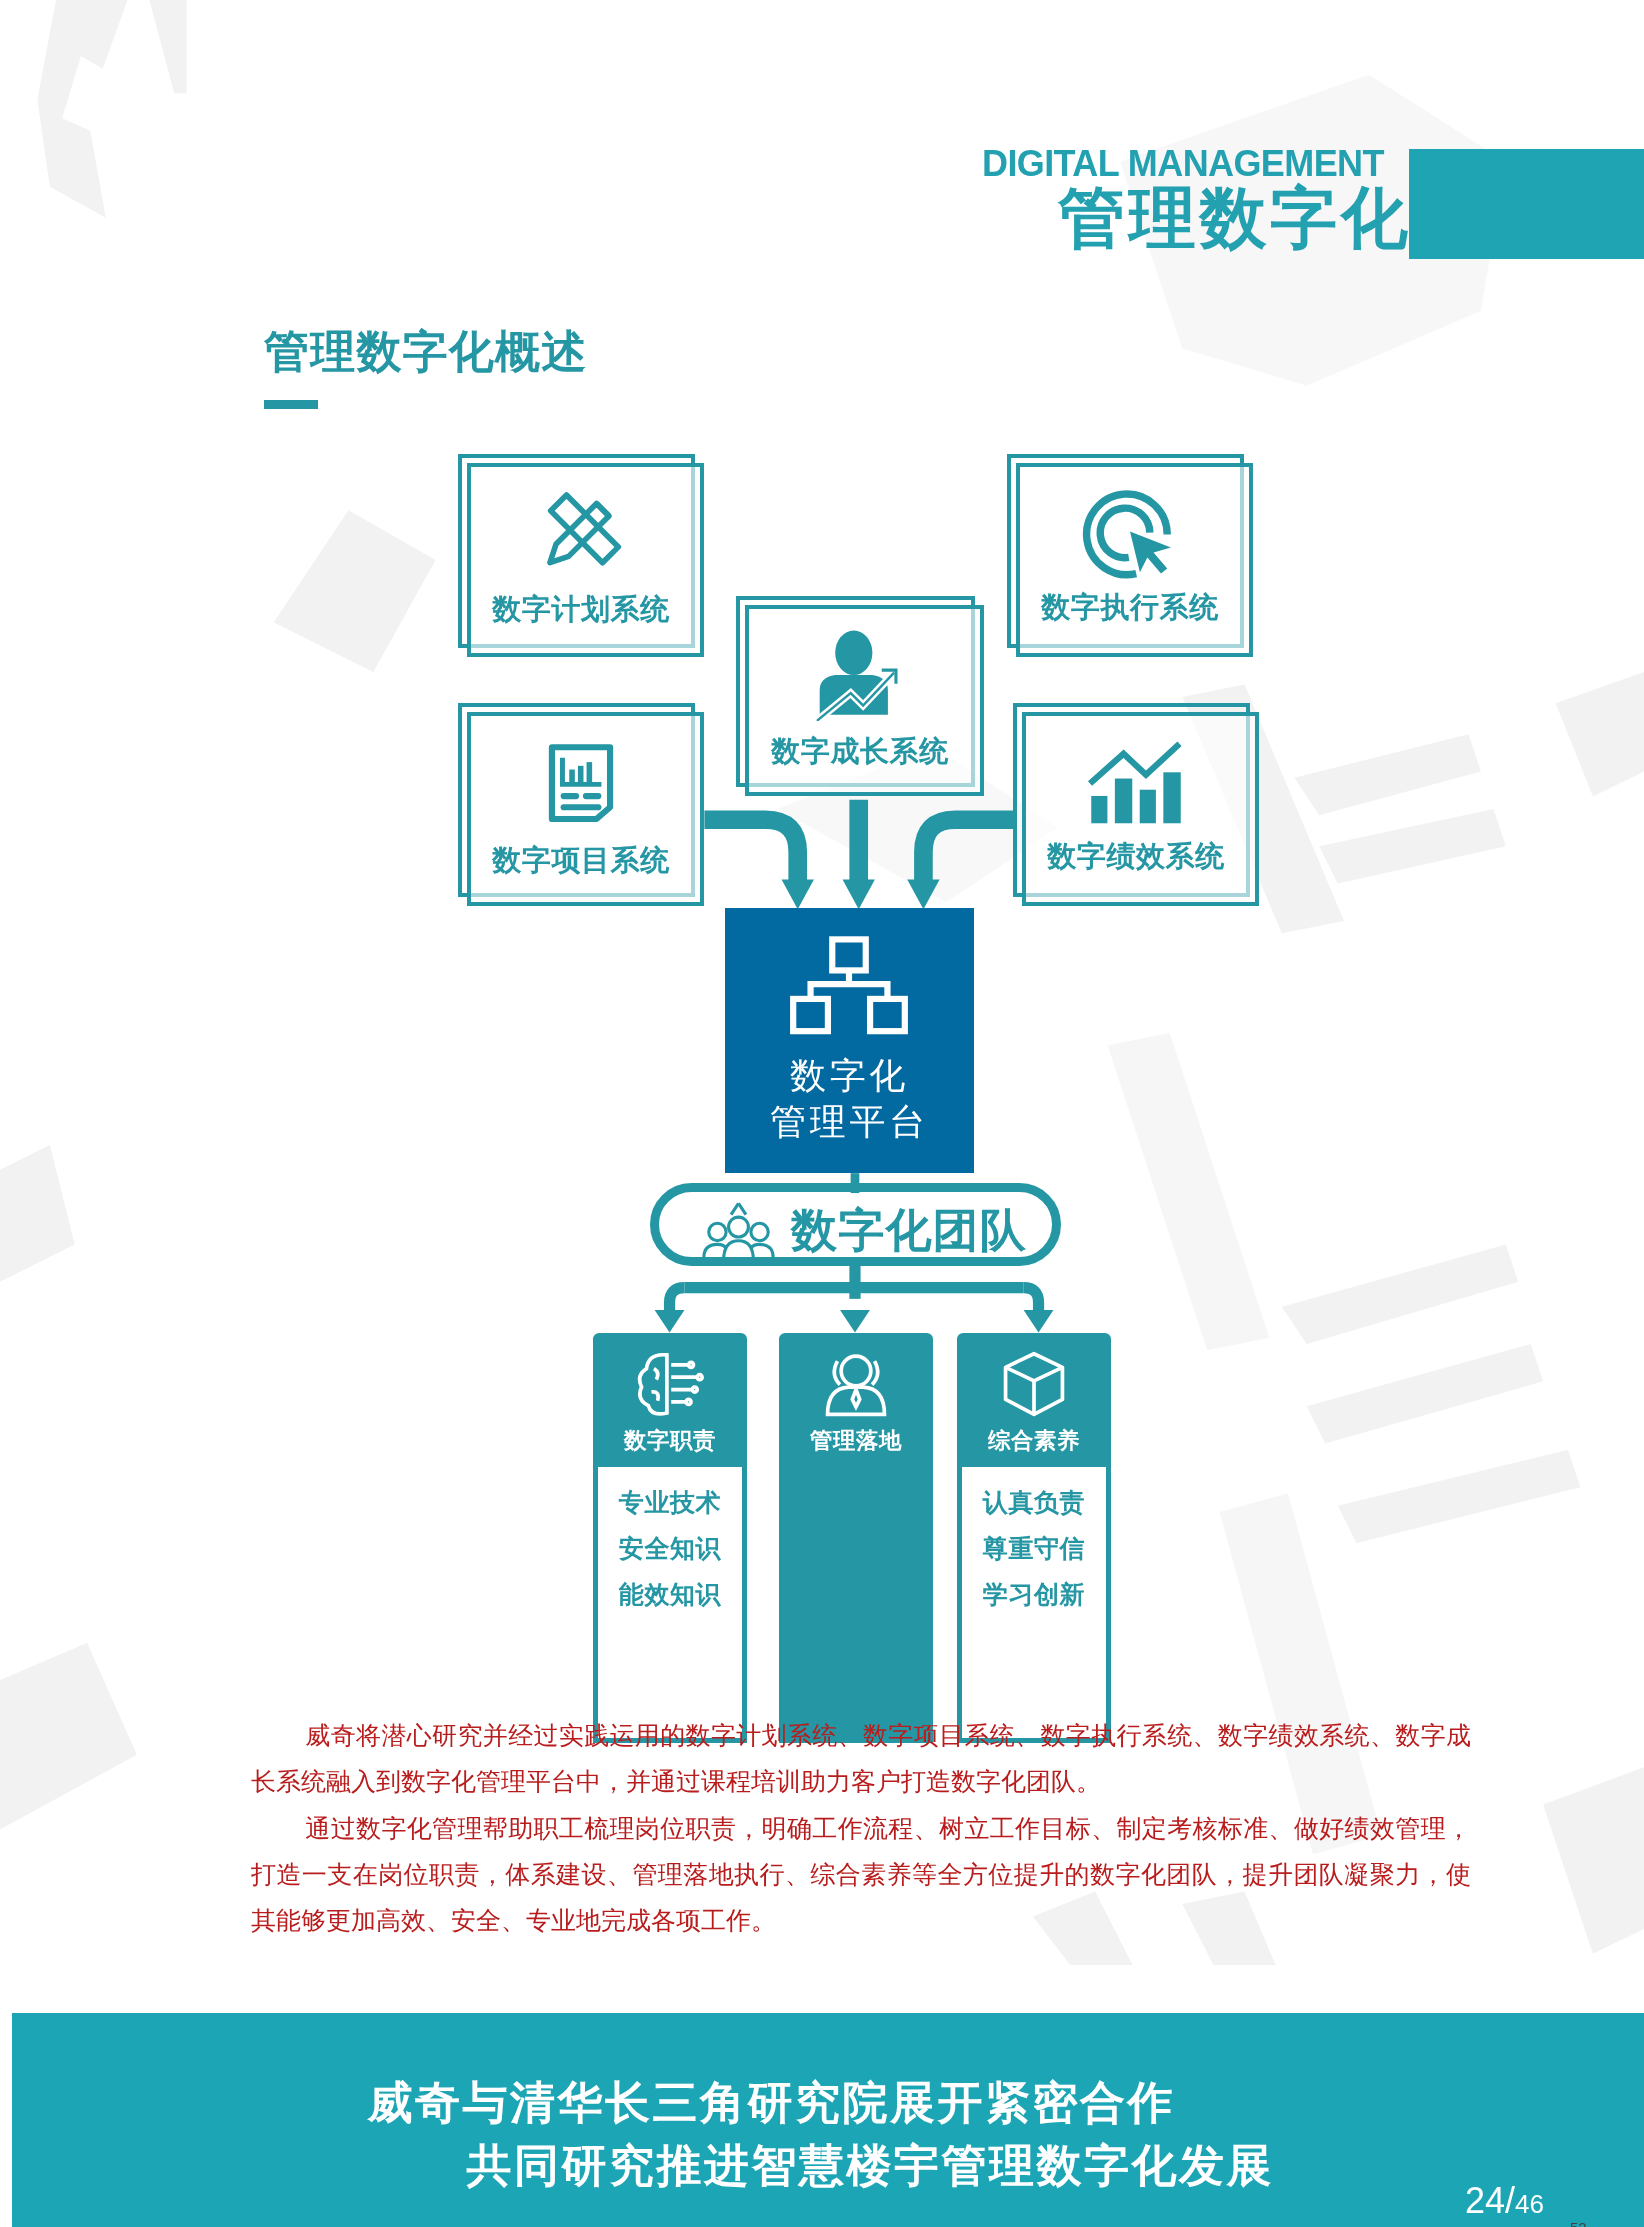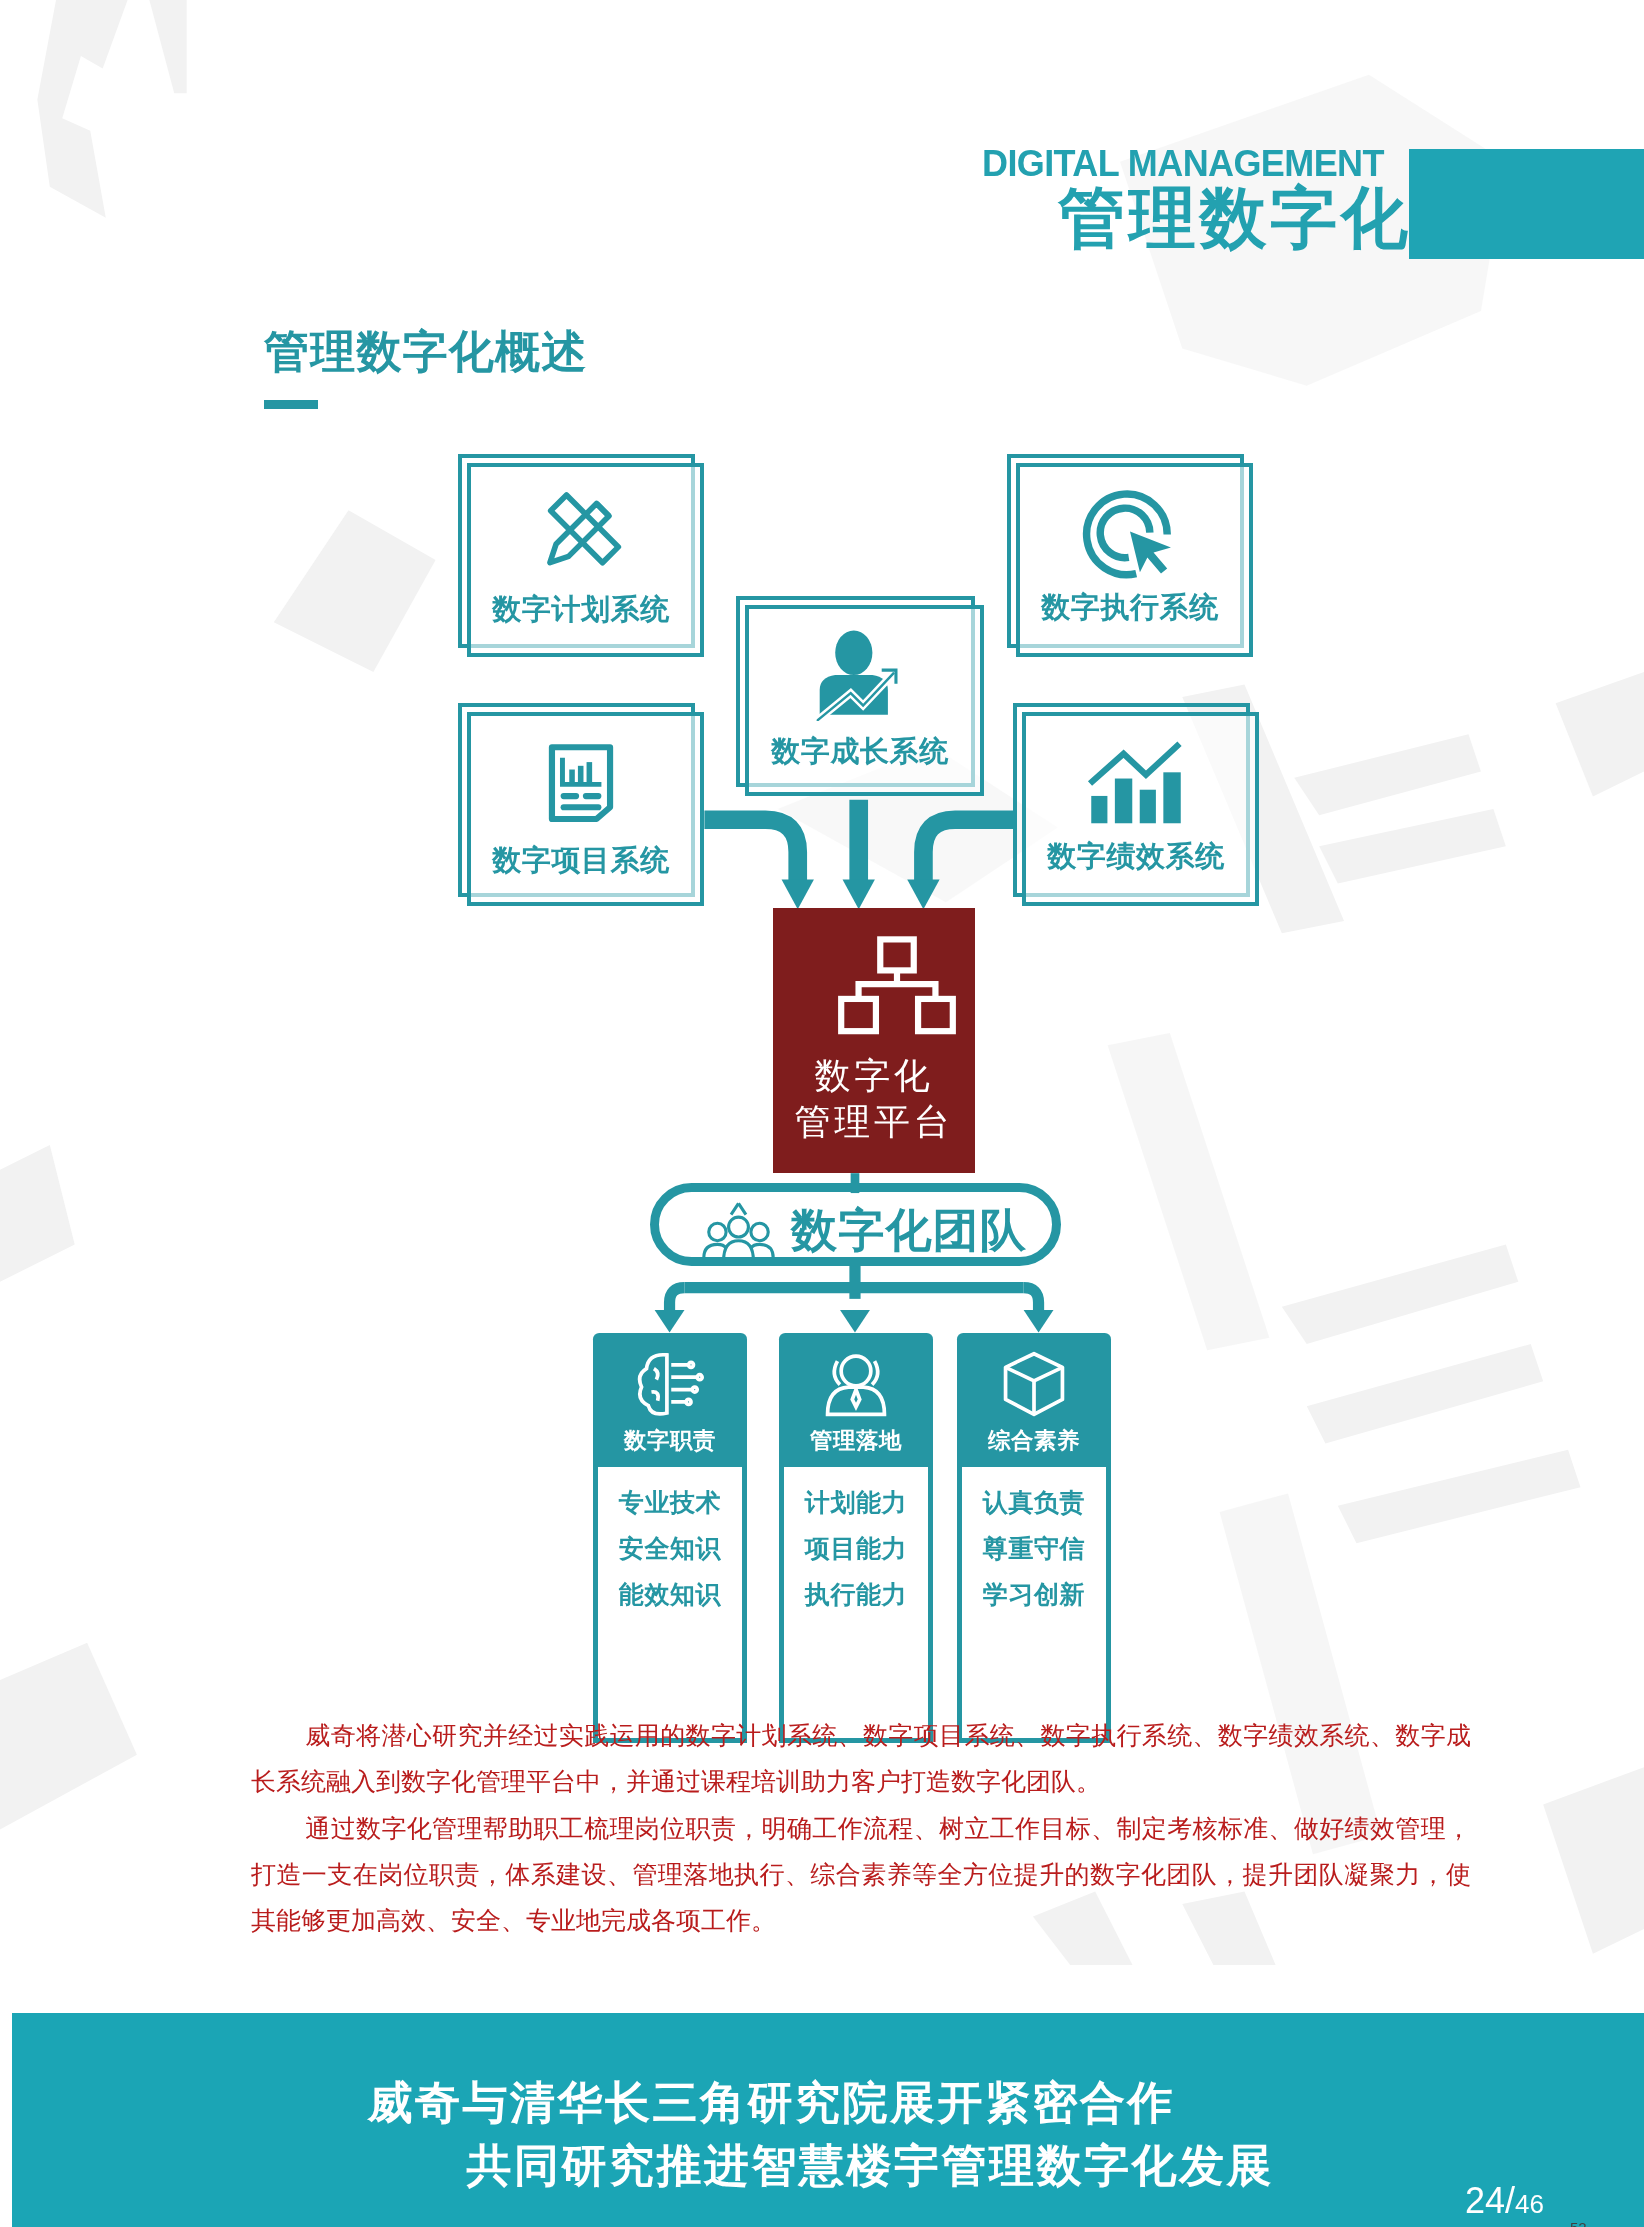--- a/index.html
+++ b/index.html
@@ -19,21 +19,21 @@
 
     
     .sys { position: absolute; }
     .sys .f1, .sys .f2 { position: absolute; border: 4.4px solid #2596a3; background: transparent; }
     .sys .f1 { left: 0; top: 0; right: 8.7px; bottom: 8.7px; }
     .sys .f2 { left: 8.7px; top: 8.7px; right: 0; bottom: 0; background: rgba(255,255,255,0.6); }
     .sys .icon { position: absolute; left: 50%; transform: translateX(-50%); }
     .sys .label { position: absolute; left: 0; right: 0; text-align: center; font-weight: bold; font-size: 29px; color: #2596a3; letter-spacing: 0.6px; }
 
     
-    .platform { position: absolute; left: 773px; top: 860px; width: 202px; height: 265px; background: #7f1d1d; }
+    .platform { position: absolute; left: 725px; top: 860px; width: 249px; height: 265px; background: #0369a1; }
     .platform .icon { position: absolute; left: 62px; top: 25px; }
     .platform .l1, .platform .l2 { position: absolute; left: 0; right: 0; text-align: center; color: #ffffff; font-size: 36px; letter-spacing: 3.7px; }
     .platform .l1 { top: 144px; }
     .platform .l2 { top: 190px; }
 
     
     .team { position: absolute; left: 650px; top: 1135px; width: 411px; height: 83px; border: 9.3px solid #2596a3; border-radius: 42px; }
     .team .icon { position: absolute; left: 42px; top: 8.7px; }
     .team .label { position: absolute; left: 132px; top: 7.5px; font-weight: bold; font-size: 46px; color: #2596a3; letter-spacing: 1.2px; }
 
@@ -240,25 +240,20 @@
   <div class="col" style="left:779px;">
     <svg class="icon" width="75" height="68" viewBox="0 0 120 110">
       <g fill="none" stroke="#ffffff" stroke-width="6">
         <circle cx="60" cy="34" r="24"></circle>
         <path d="M30 18 Q18 40 34 56 M90 18 Q102 40 86 56"></path>
         <path d="M14 104 Q14 62 48 60 L72 60 Q106 62 106 104 Z"></path>
         <path d="M60 64 L54 80 L60 92 L66 80 Z"></path>
       </g>
     </svg>
     <div class="title">管理落地</div>
-    <div class="body">
-      <div class="item" style="top:18.7px;">计划能力</div>
-      <div class="item" style="top:65px;">项目能力</div>
-      <div class="item" style="top:111px;">执行能力</div>
-    </div>
   </div>
 
   <div class="col" style="left:957px;">
     <svg class="icon" width="75" height="68" viewBox="0 0 120 110">
       <g fill="none" stroke="#ffffff" stroke-width="6" stroke-linejoin="round">
         <path d="M60 6 L106 28 L106 80 L60 104 L14 80 L14 28 Z"></path>
         <path d="M14 28 L60 50 L106 28"></path>
         <path d="M60 50 L60 104"></path>
       </g>
     </svg>

